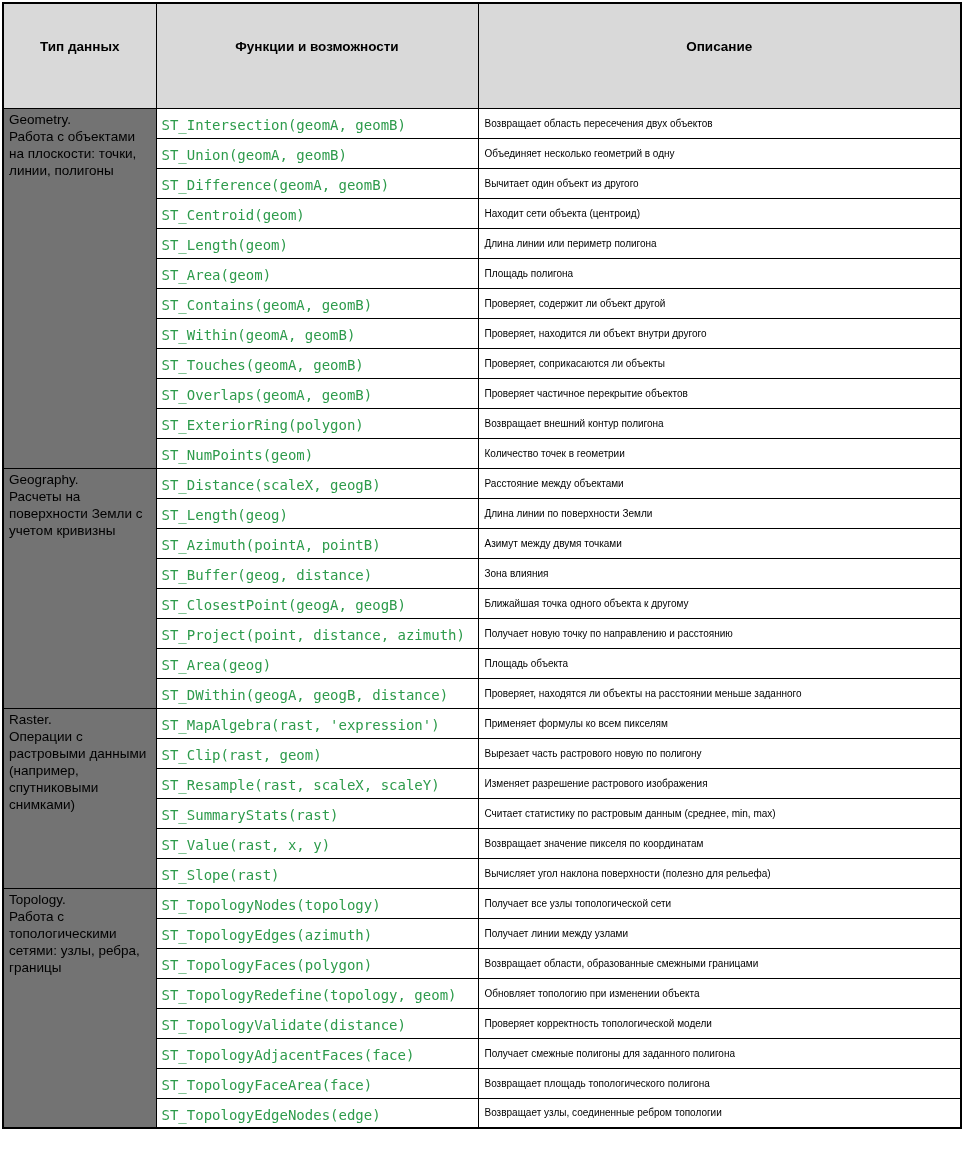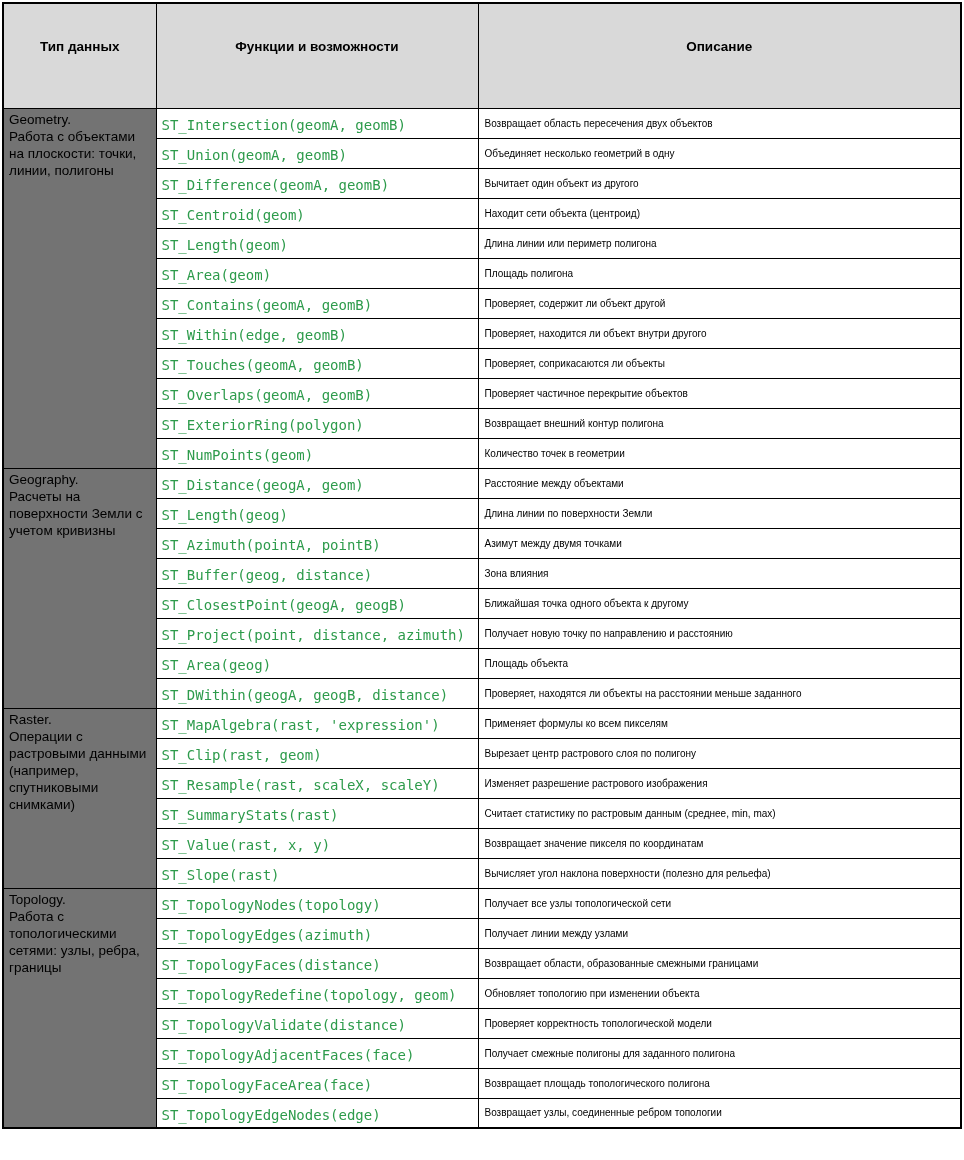--- a/index.html
+++ b/index.html
@@ -107,21 +107,21 @@
         </tr>
         <tr>
           <td class="func">ST_Area(geom)</td>
           <td class="desc">Площадь полигона</td>
         </tr>
         <tr>
           <td class="func">ST_Contains(geomA, geomB)</td>
           <td class="desc">Проверяет, содержит ли объект другой</td>
         </tr>
         <tr>
-          <td class="func">ST_Within(edge, geomB)</td>
+          <td class="func">ST_Within(geomA, geomB)</td>
           <td class="desc">Проверяет, находится ли объект внутри другого</td>
         </tr>
         <tr>
           <td class="func">ST_Touches(geomA, geomB)</td>
           <td class="desc">Проверяет, соприкасаются ли объекты</td>
         </tr>
         <tr>
           <td class="func">ST_Overlaps(geomA, geomB)</td>
           <td class="desc">Проверяет частичное перекрытие объектов</td>
         </tr>
@@ -131,21 +131,21 @@
         </tr>
         <tr>
           <td class="func">ST_NumPoints(geom)</td>
           <td class="desc">Количество точек в геометрии</td>
         </tr>
         <tr>
           <td class="type" rowspan="8">
             <div>Geography.</div>
             <div>Расчеты на поверхности Земли с учетом кривизны</div>
           </td>
-          <td class="func">ST_Distance(geogA, geom)</td>
+          <td class="func">ST_Distance(scaleX, geogB)</td>
           <td class="desc">Расстояние между объектами</td>
         </tr>
         <tr>
           <td class="func">ST_Length(geog)</td>
           <td class="desc">Длина линии по поверхности Земли</td>
         </tr>
         <tr>
           <td class="func">ST_Azimuth(pointA, pointB)</td>
           <td class="desc">Азимут между двумя точками</td>
         </tr>
@@ -172,21 +172,21 @@
         <tr>
           <td class="type" rowspan="6">
             <div>Raster.</div>
             <div>Операции с растровыми данными (например, спутниковыми снимками)</div>
           </td>
           <td class="func">ST_MapAlgebra(rast, 'expression')</td>
           <td class="desc">Применяет формулы ко всем пикселям</td>
         </tr>
         <tr>
           <td class="func">ST_Clip(rast, geom)</td>
-          <td class="desc">Вырезает центр растрового слоя по полигону</td>
+          <td class="desc">Вырезает часть растрового новую по полигону</td>
         </tr>
         <tr>
           <td class="func">ST_Resample(rast, scaleX, scaleY)</td>
           <td class="desc">Изменяет разрешение растрового изображения</td>
         </tr>
         <tr>
           <td class="func">ST_SummaryStats(rast)</td>
           <td class="desc">Считает статистику по растровым данным (среднее, min, max)</td>
         </tr>
         <tr>
@@ -203,21 +203,21 @@
             <div>Работа с топологическими сетями: узлы, ребра, границы</div>
           </td>
           <td class="func">ST_TopologyNodes(topology)</td>
           <td class="desc">Получает все узлы топологической сети</td>
         </tr>
         <tr>
           <td class="func">ST_TopologyEdges(azimuth)</td>
           <td class="desc">Получает линии между узлами</td>
         </tr>
         <tr>
-          <td class="func">ST_TopologyFaces(distance)</td>
+          <td class="func">ST_TopologyFaces(polygon)</td>
           <td class="desc">Возвращает области, образованные смежными границами</td>
         </tr>
         <tr>
           <td class="func">ST_TopologyRedefine(topology, geom)</td>
           <td class="desc">Обновляет топологию при изменении объекта</td>
         </tr>
         <tr>
           <td class="func">ST_TopologyValidate(distance)</td>
           <td class="desc">Проверяет корректность топологической модели</td>
         </tr>

